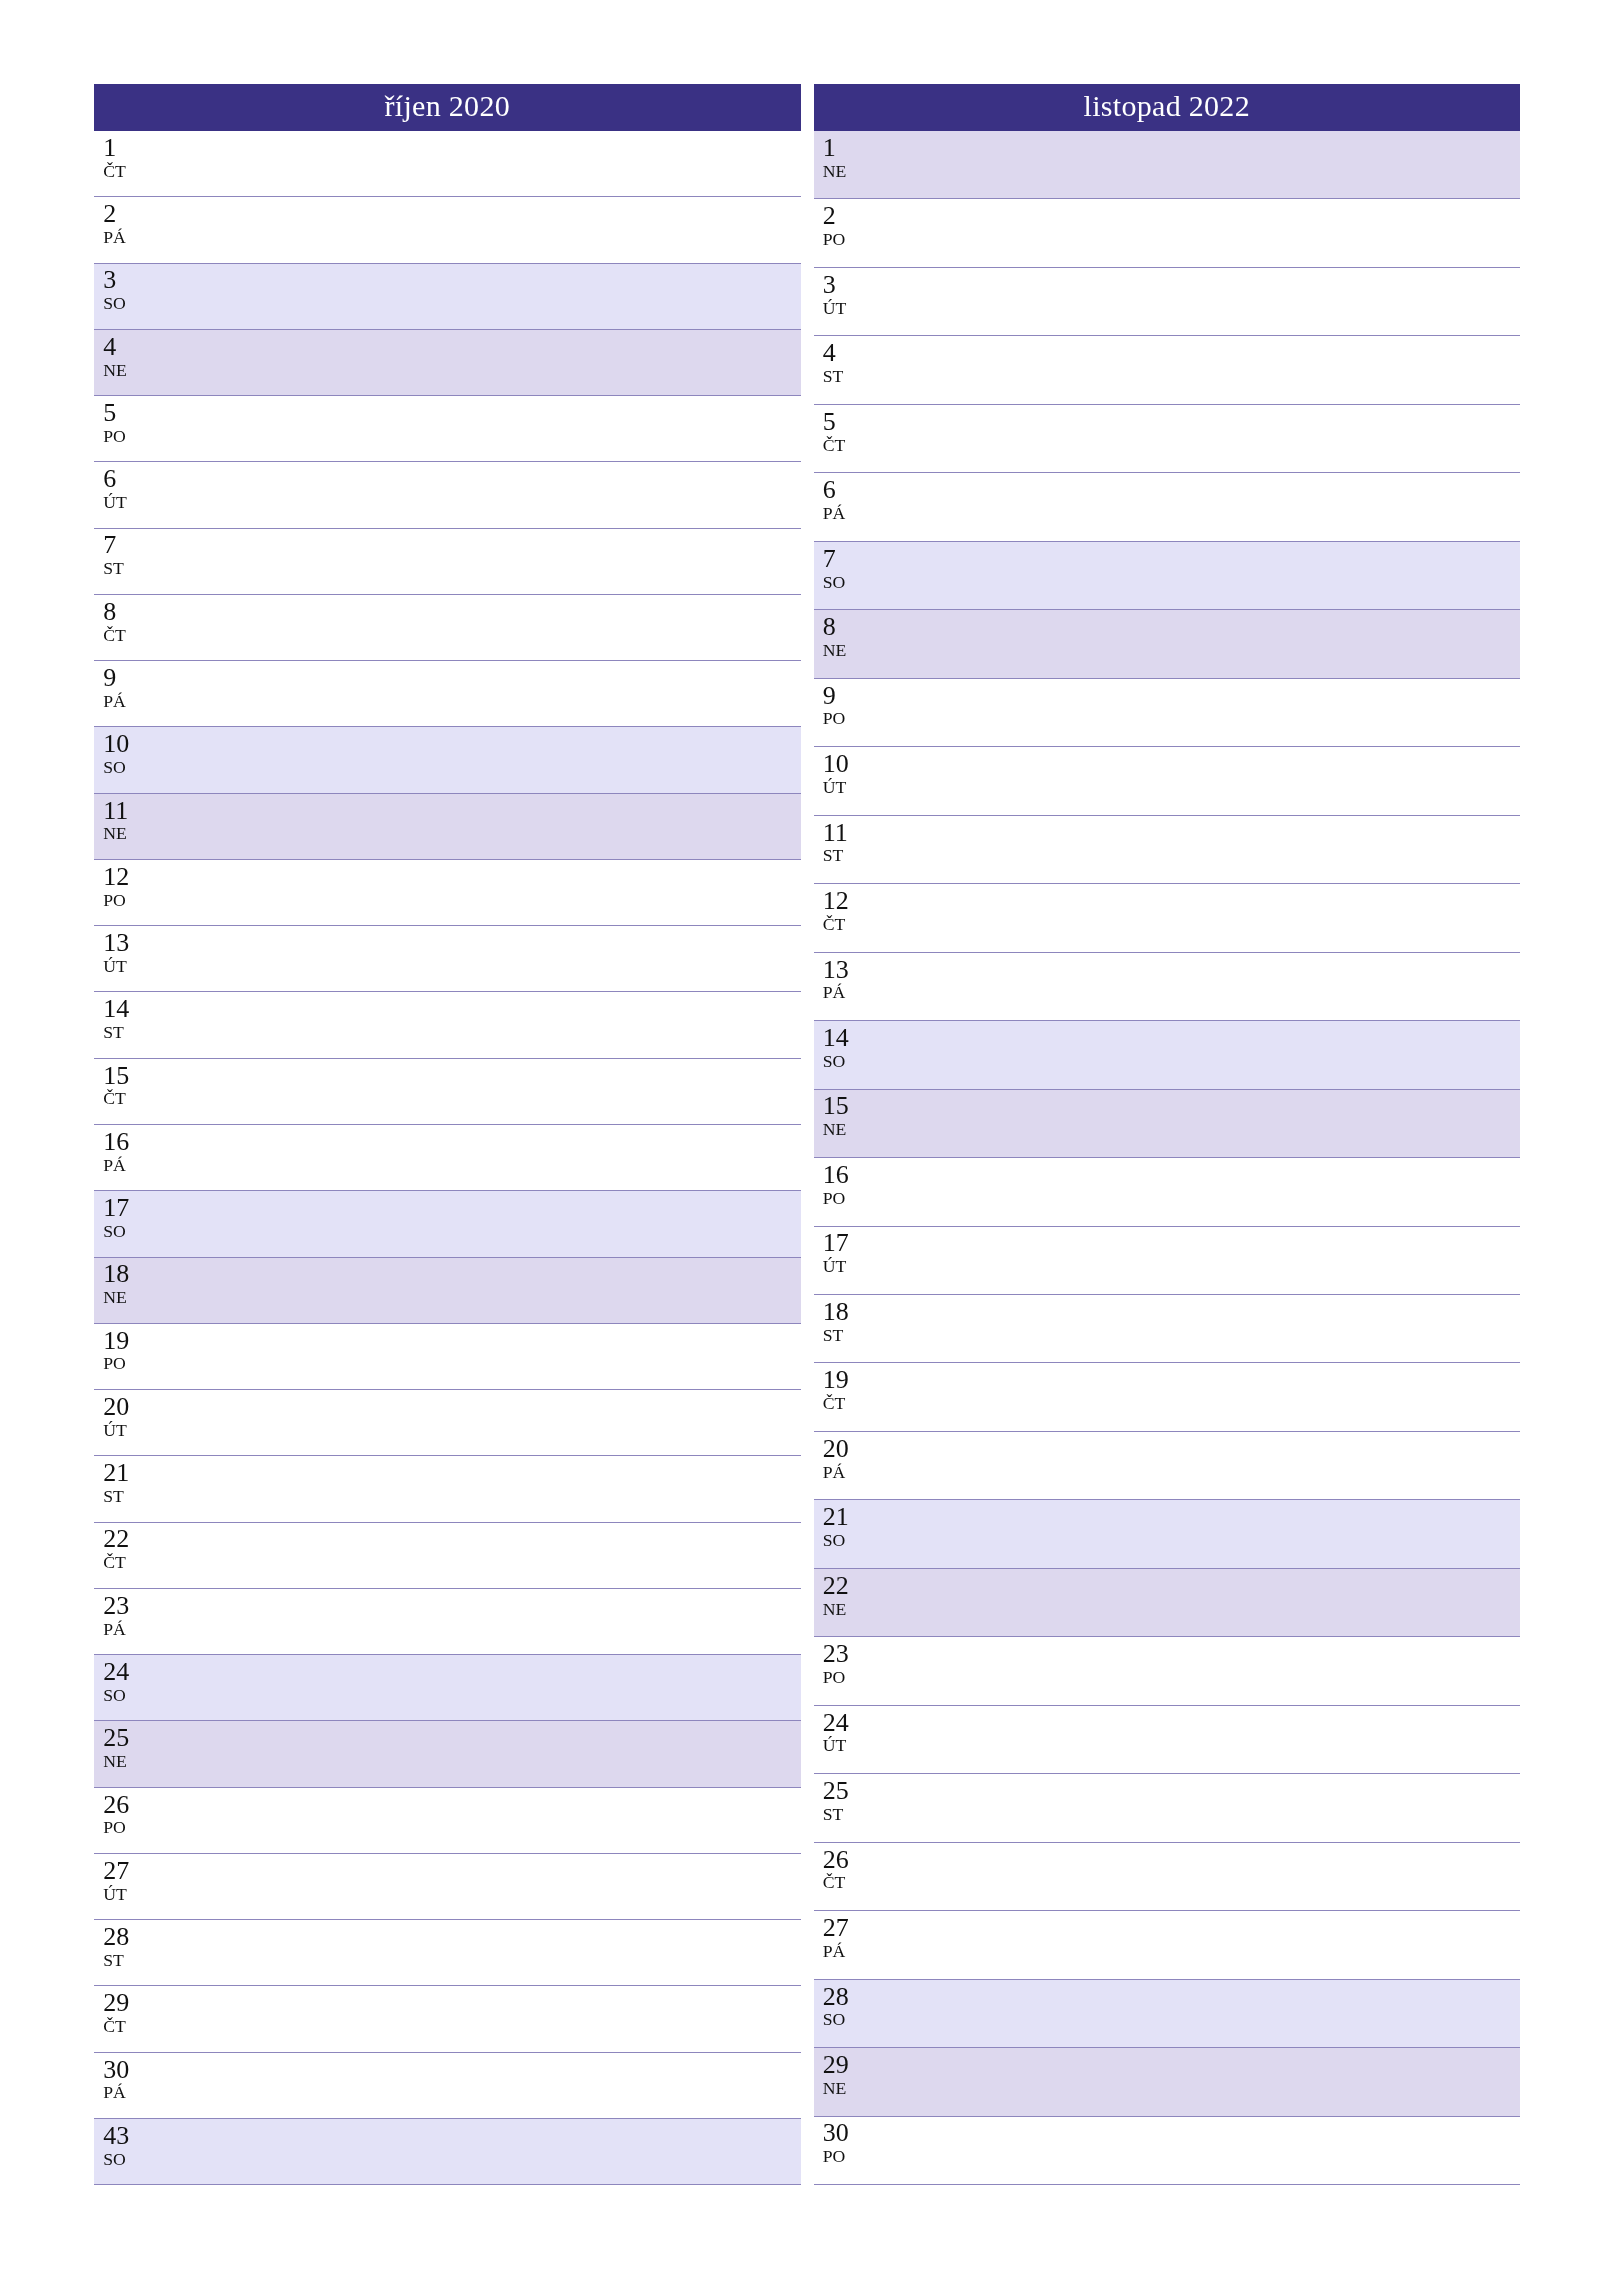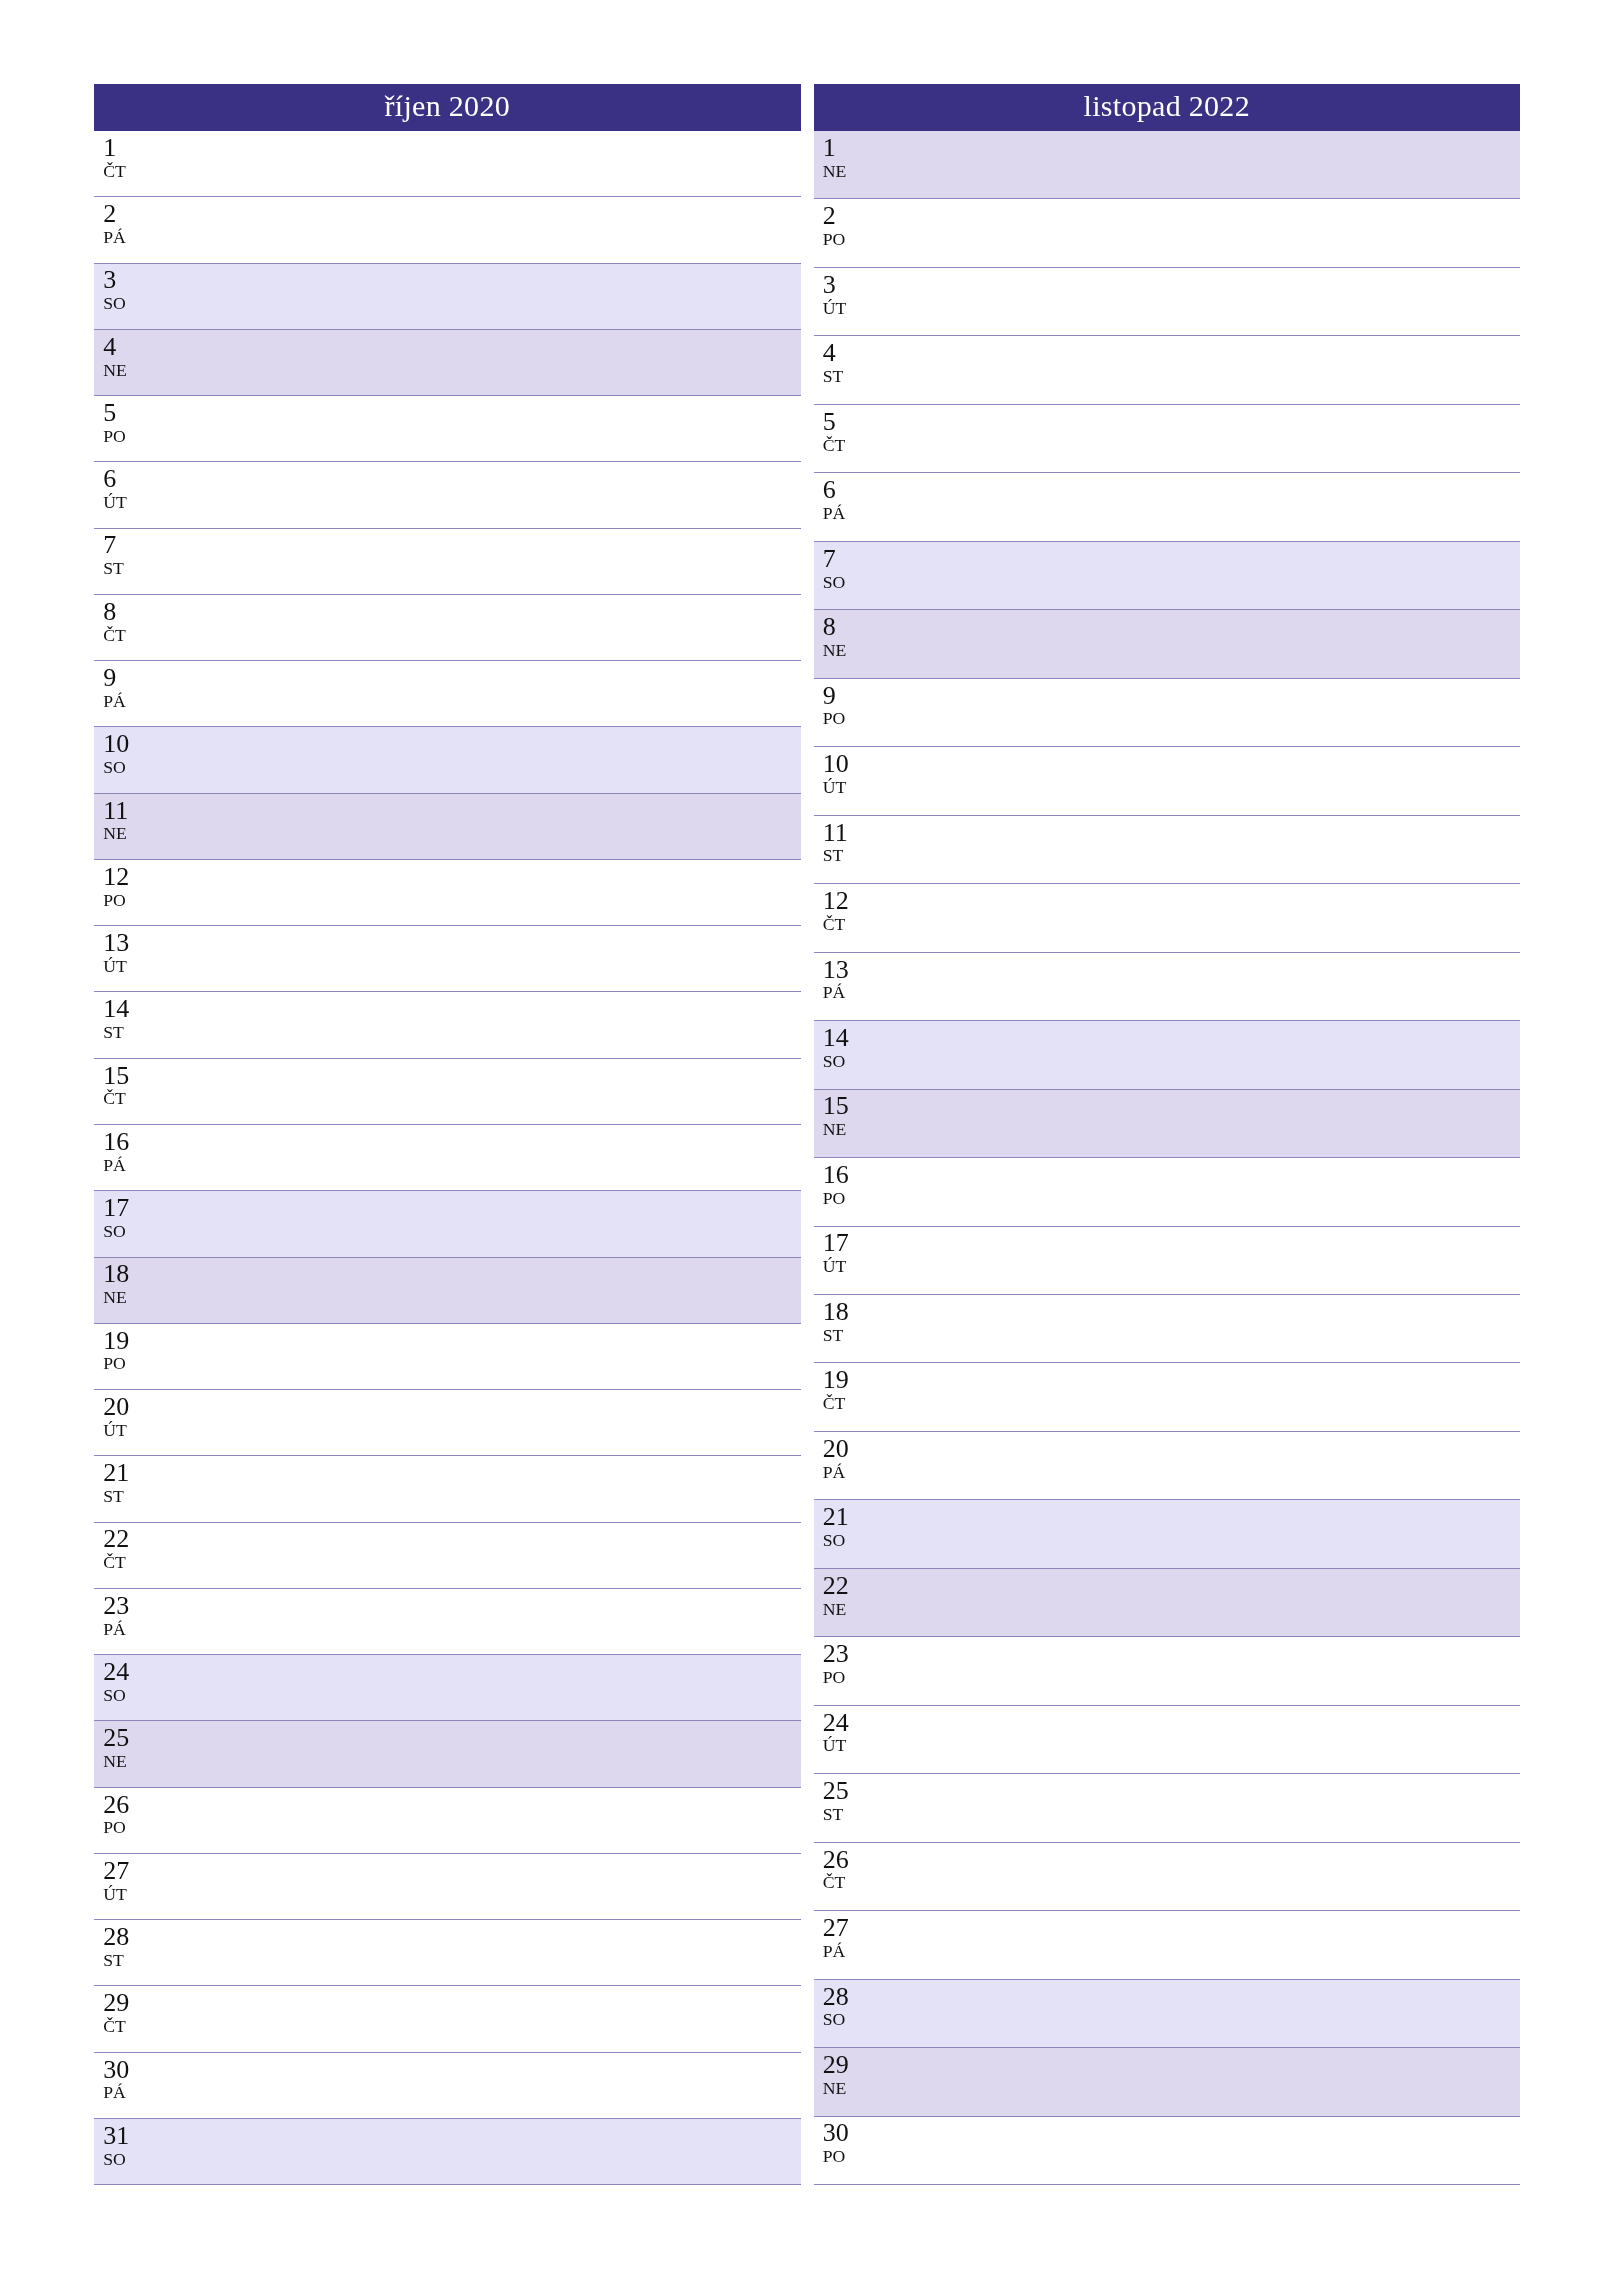--- a/index.html
+++ b/index.html
@@ -261,21 +261,21 @@
           </div>
           <div class="day-row">
             <div class="day-num">29</div>
             <div class="day-dow">ČT</div>
           </div>
           <div class="day-row">
             <div class="day-num">30</div>
             <div class="day-dow">PÁ</div>
           </div>
           <div class="day-row sat">
-            <div class="day-num">31</div>
+            <div class="day-num">43</div>
             <div class="day-dow">SO</div>
           </div>
         </div>
     </div>
 
     <div class="month-col">
       <div class="month-header">listopad 2022</div>
       <div class="days">
           <div class="day-row sun">
             <div class="day-num">1</div>

